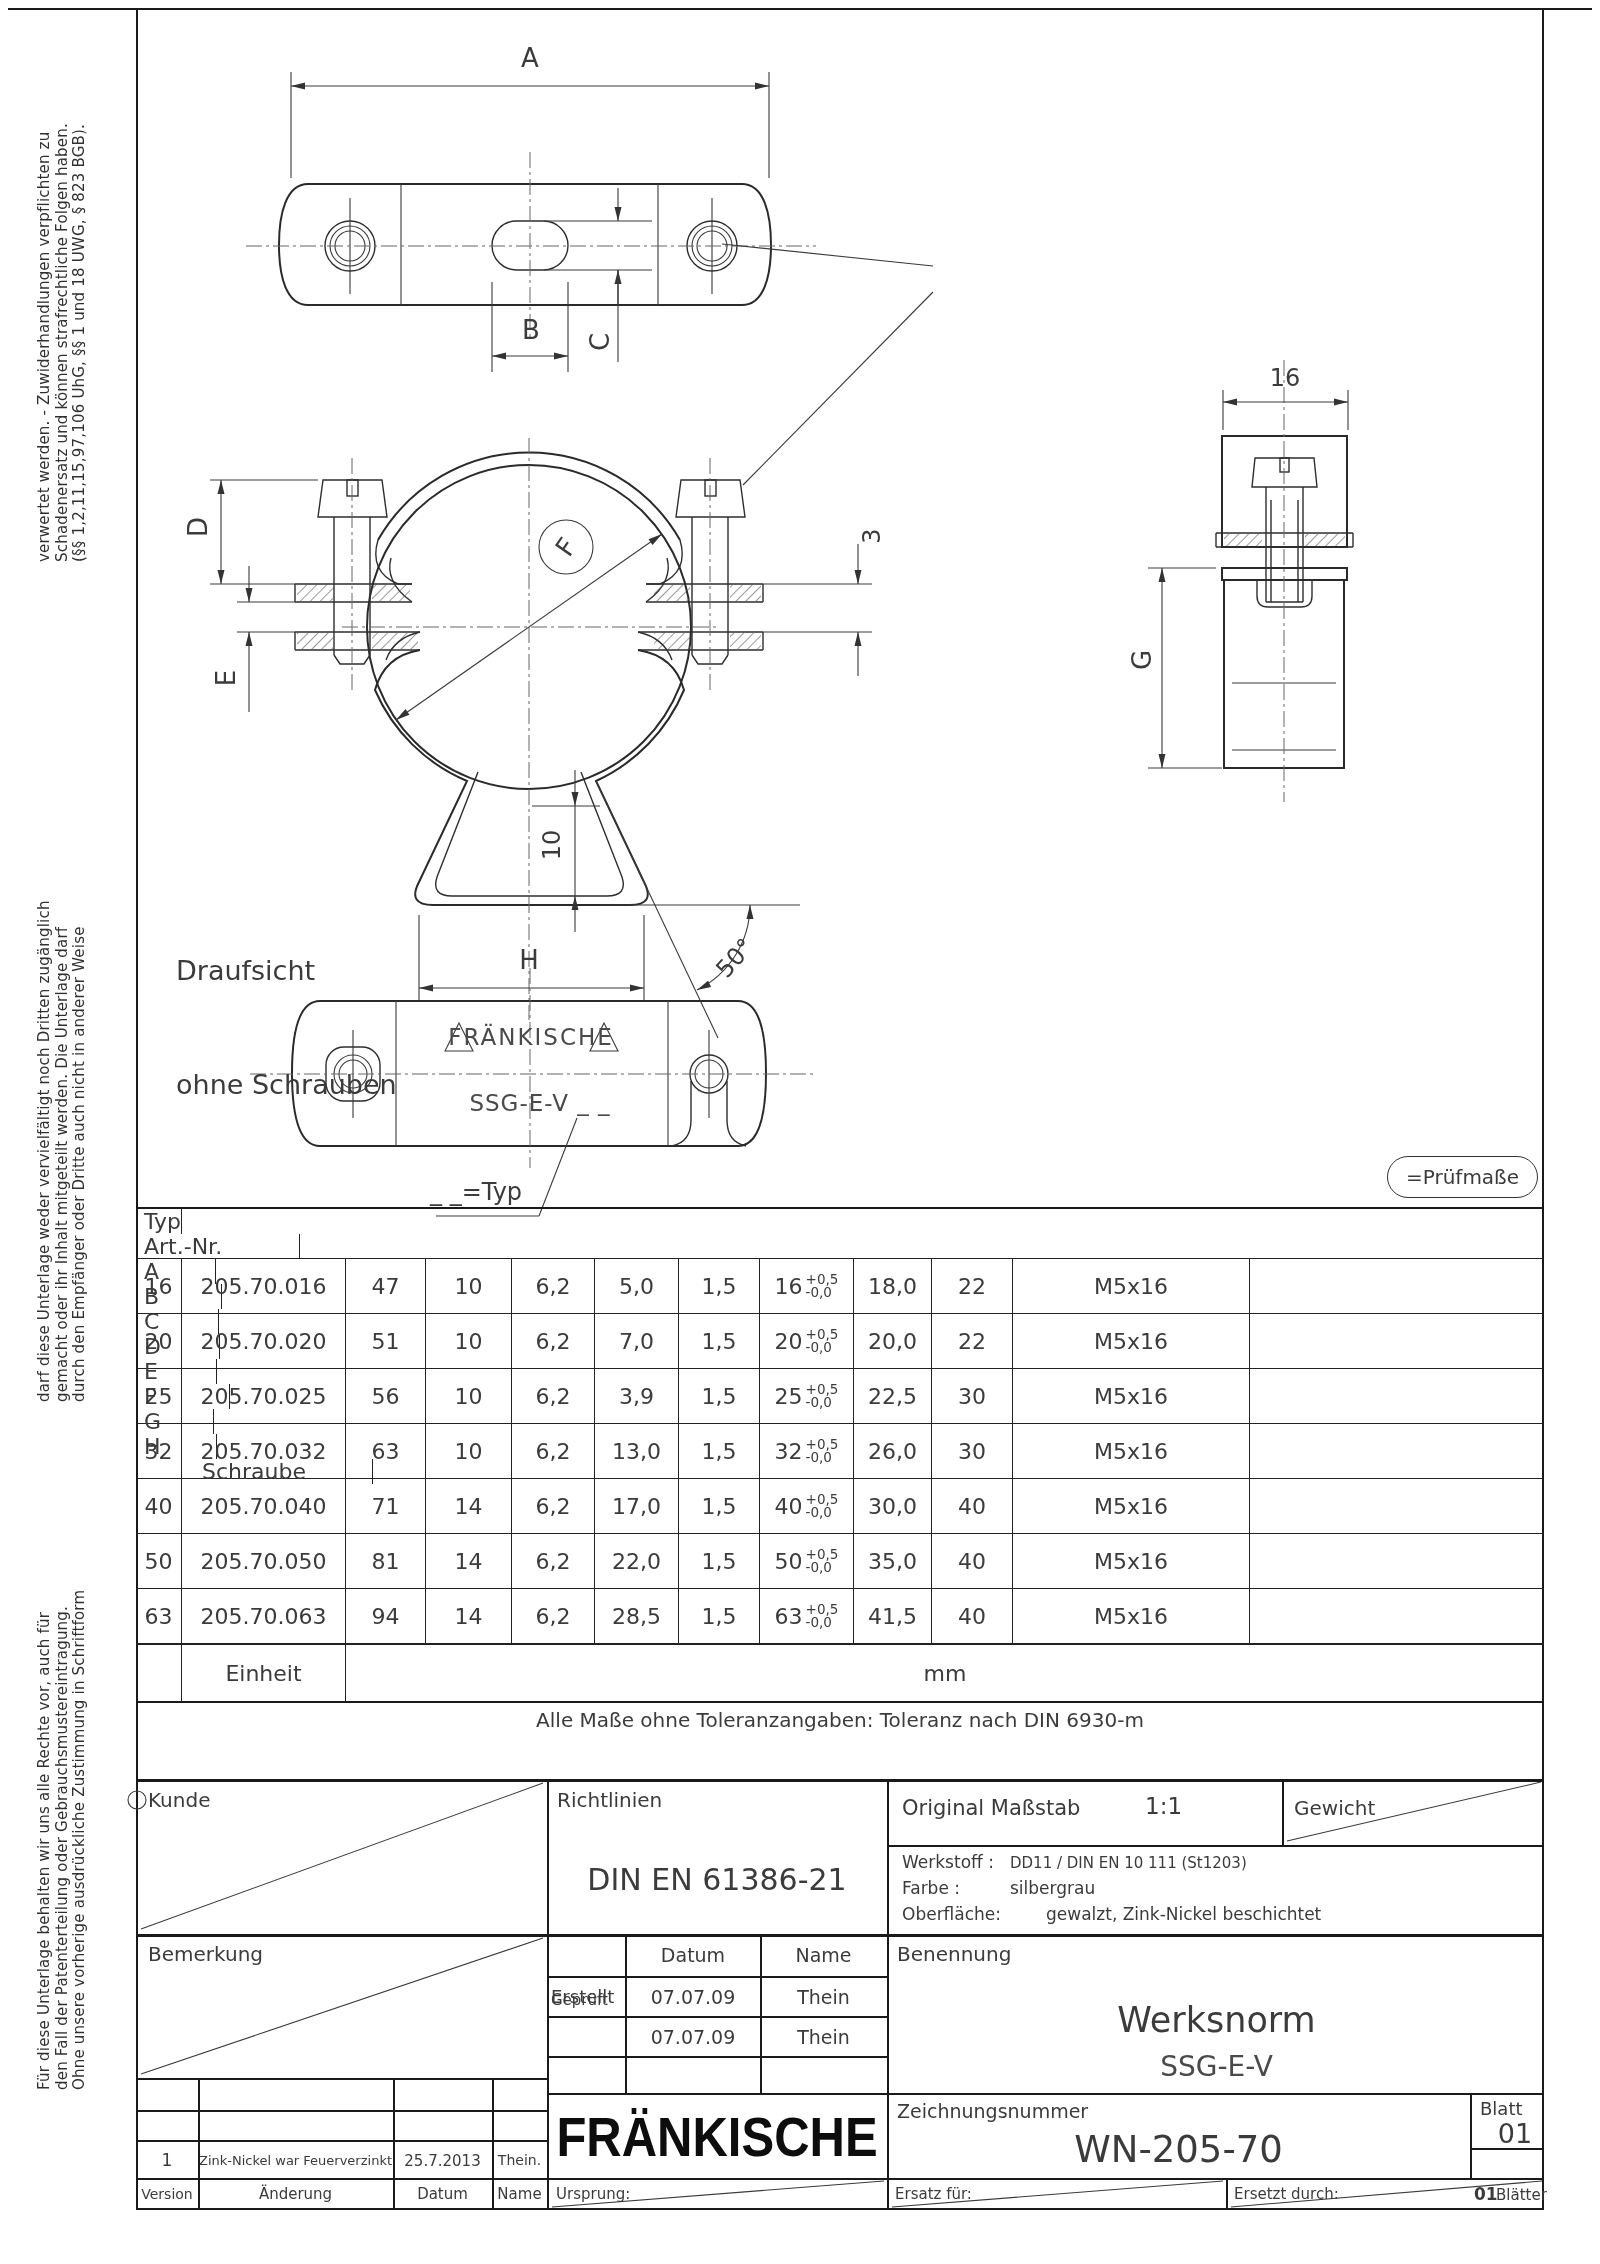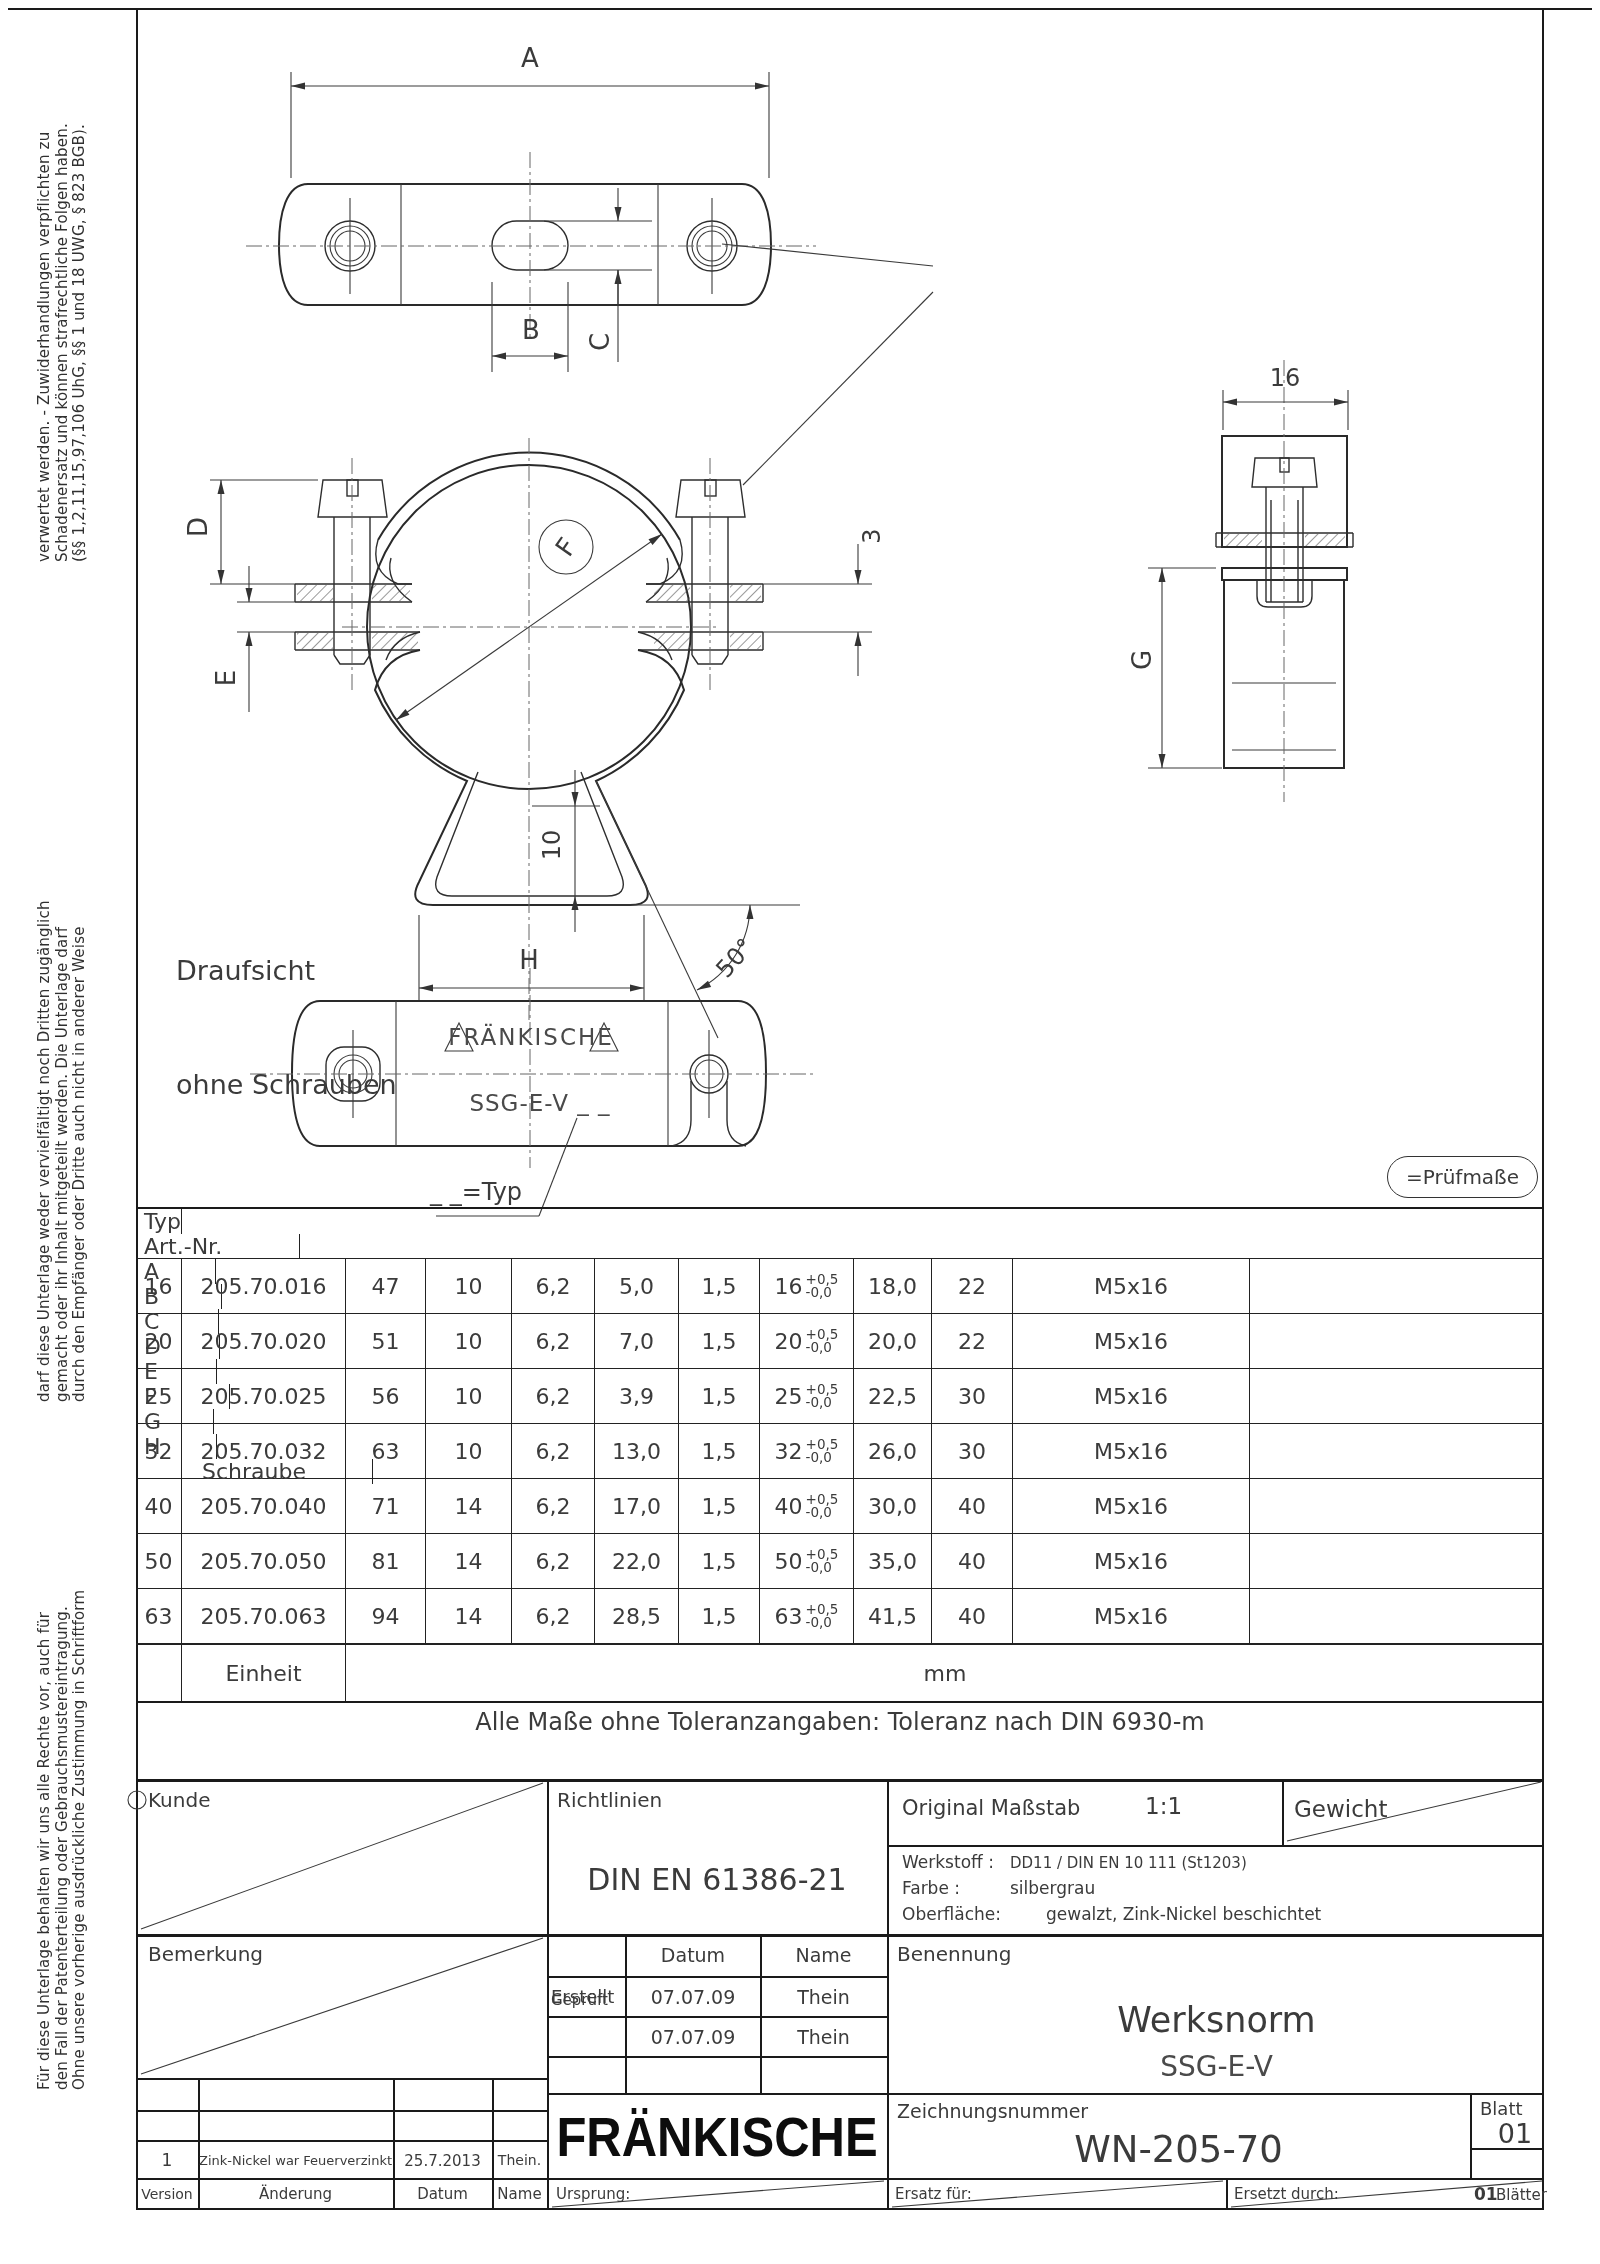--- a/index.html
+++ b/index.html
@@ -32,21 +32,21 @@
   .trow.u{height:57px;border-top:1px solid #222;border-bottom:none;}
   .td{border-right:1.5px solid #222;box-sizing:border-box;display:flex;
     align-items:center;justify-content:center;font-size:22px;}
   .c0{width:46px;}.c1{width:164px;}.c2{width:80px;}.c3{width:86px;}.c4{width:83px;}
   .c5{width:84px;}.c6{width:81px;}.c7{width:94px;}.c8{width:78px;}.c9{width:81px;}
   .c10{width:237px;}.c11{flex:1;border-right:none;}
   .trow.h .td{justify-content:flex-start;padding-left:8px;}
   .trow.h .c10{justify-content:center;padding-left:0;}
   .tol{display:flex;flex-direction:column;font-size:13.5px;line-height:13.5px;margin-left:3px;}
   .tol i{font-style:normal;}
-  .note{position:absolute;left:136px;top:1708px;width:1408px;text-align:center;font-size:24px;}
+  .note{position:absolute;left:136px;top:1708px;width:1408px;text-align:center;font-size:20px;}
   
   .hl{position:absolute;background:#1a1a1a;height:1.5px;}
   .hl.k{height:2.5px;}
   .vl{position:absolute;background:#1a1a1a;width:1.5px;}
   .vl.k{width:2px;}
   .tb{position:absolute;font-size:20px;}
   .sm{font-size:17px;}
   .cen{text-align:center;}
   .logo{position:absolute;left:547px;top:2098px;width:340px;height:78px;display:flex;
     align-items:center;justify-content:center;font-family:"Liberation Sans",sans-serif;
@@ -456,21 +456,21 @@
   <div class="vl" style="left:393px;top:2078px;height:132px;"></div>
   <div class="vl" style="left:492px;top:2078px;height:132px;"></div>
   <div class="vl" style="left:1470px;top:2093px;height:85px;"></div>
   <div class="vl" style="left:1226px;top:2178px;height:32px;"></div>
 
   <span class="tb" style="left:148px;top:1788px;">Kunde</span>
   <span class="tb" style="left:557px;top:1788px;">Richtlinien</span>
   <span class="tb cen" style="left:547px;top:1862px;width:340px;font-size:30px;display:inline-block;">DIN EN 61386-21</span>
   <span class="tb" style="left:902px;top:1796px;font-size:21px;">Original Maßstab</span>
   <span class="tb" style="left:1145px;top:1793px;font-size:23px;">1:1</span>
-  <span class="tb" style="left:1294px;top:1796px;font-size:23px;">Gewicht</span>
+  <span class="tb" style="left:1294px;top:1796px;font-size:20px;">Gewicht</span>
   <span class="tb sm" style="left:902px;top:1852px;">Werkstoff :</span>
   <span class="tb" style="left:1010px;top:1854px;font-size:15px;">DD11 / DIN EN 10 111 (St1203)</span>
   <span class="tb sm" style="left:902px;top:1878px;">Farbe        :</span>
   <span class="tb sm" style="left:1010px;top:1878px;">silbergrau</span>
   <span class="tb sm" style="left:902px;top:1904px;">Oberfläche:</span>
   <span class="tb sm" style="left:1010px;top:1904px;margin-left:36px;">gewalzt, Zink-Nickel beschichtet</span>
   <span class="tb" style="left:148px;top:1942px;">Bemerkung</span>
   <span class="tb cen" style="left:628px;top:1944px;width:130px;font-size:19px;display:inline-block;">Datum</span>
   <span class="tb cen" style="left:762px;top:1944px;width:123px;font-size:19px;display:inline-block;">Name</span>
   <span class="tb" style="left:551px;top:1986px;font-size:18px;">Erstellt</span>

